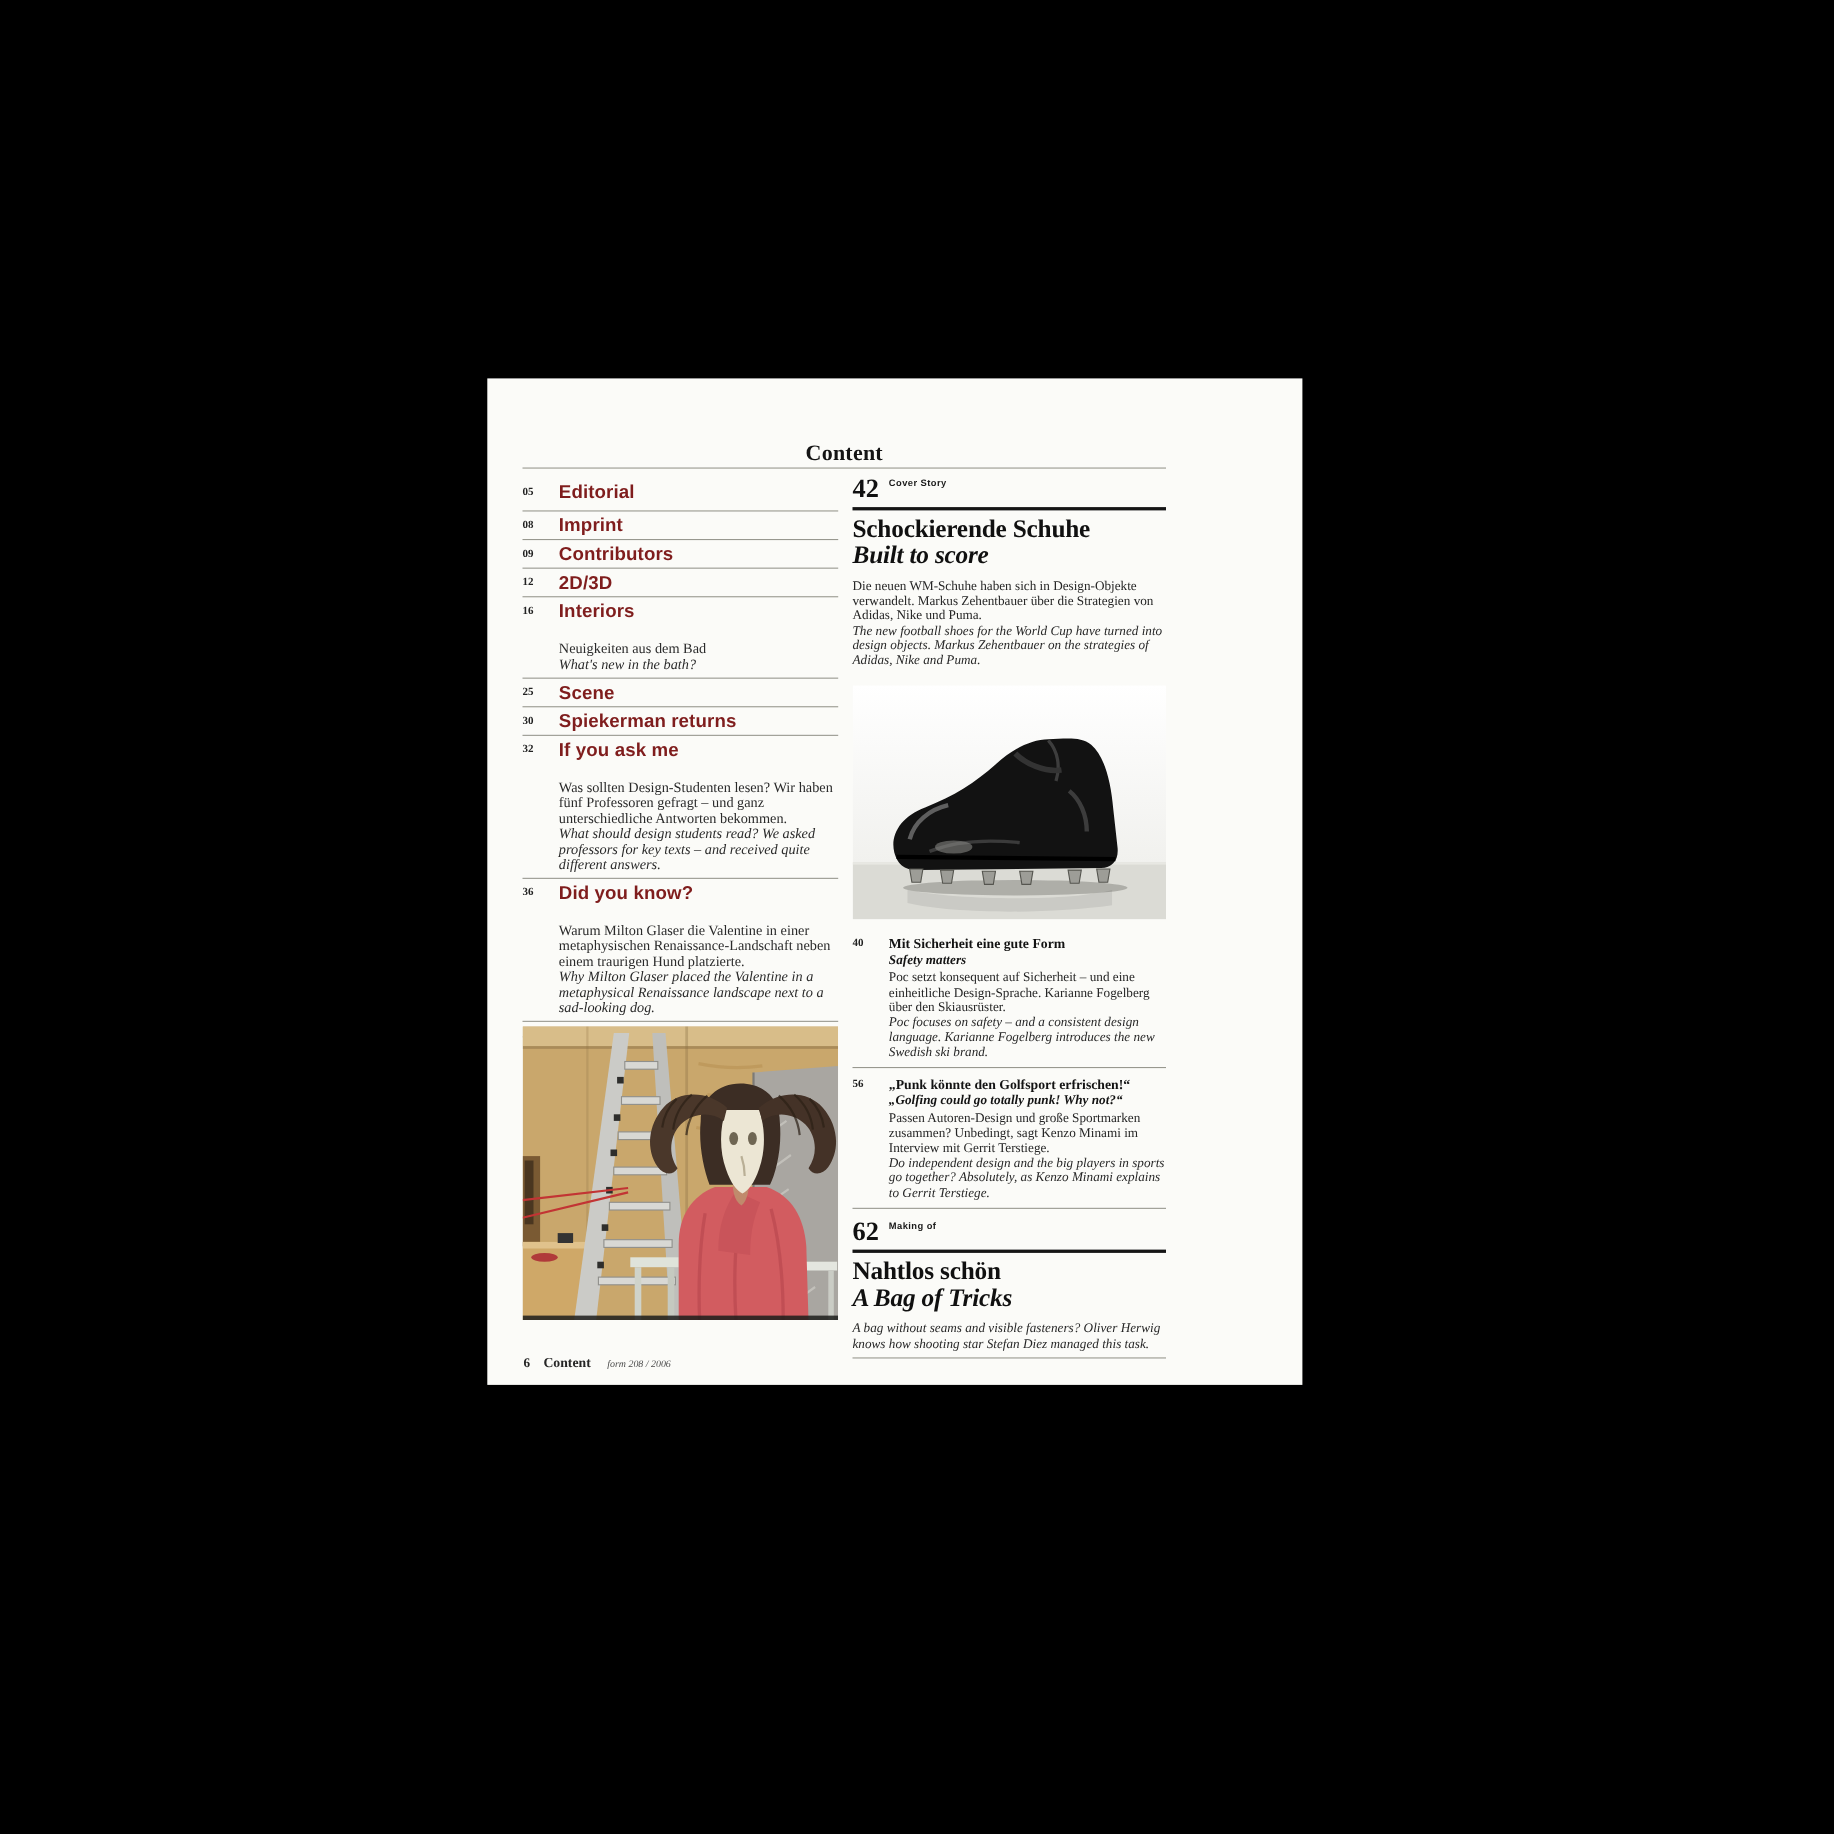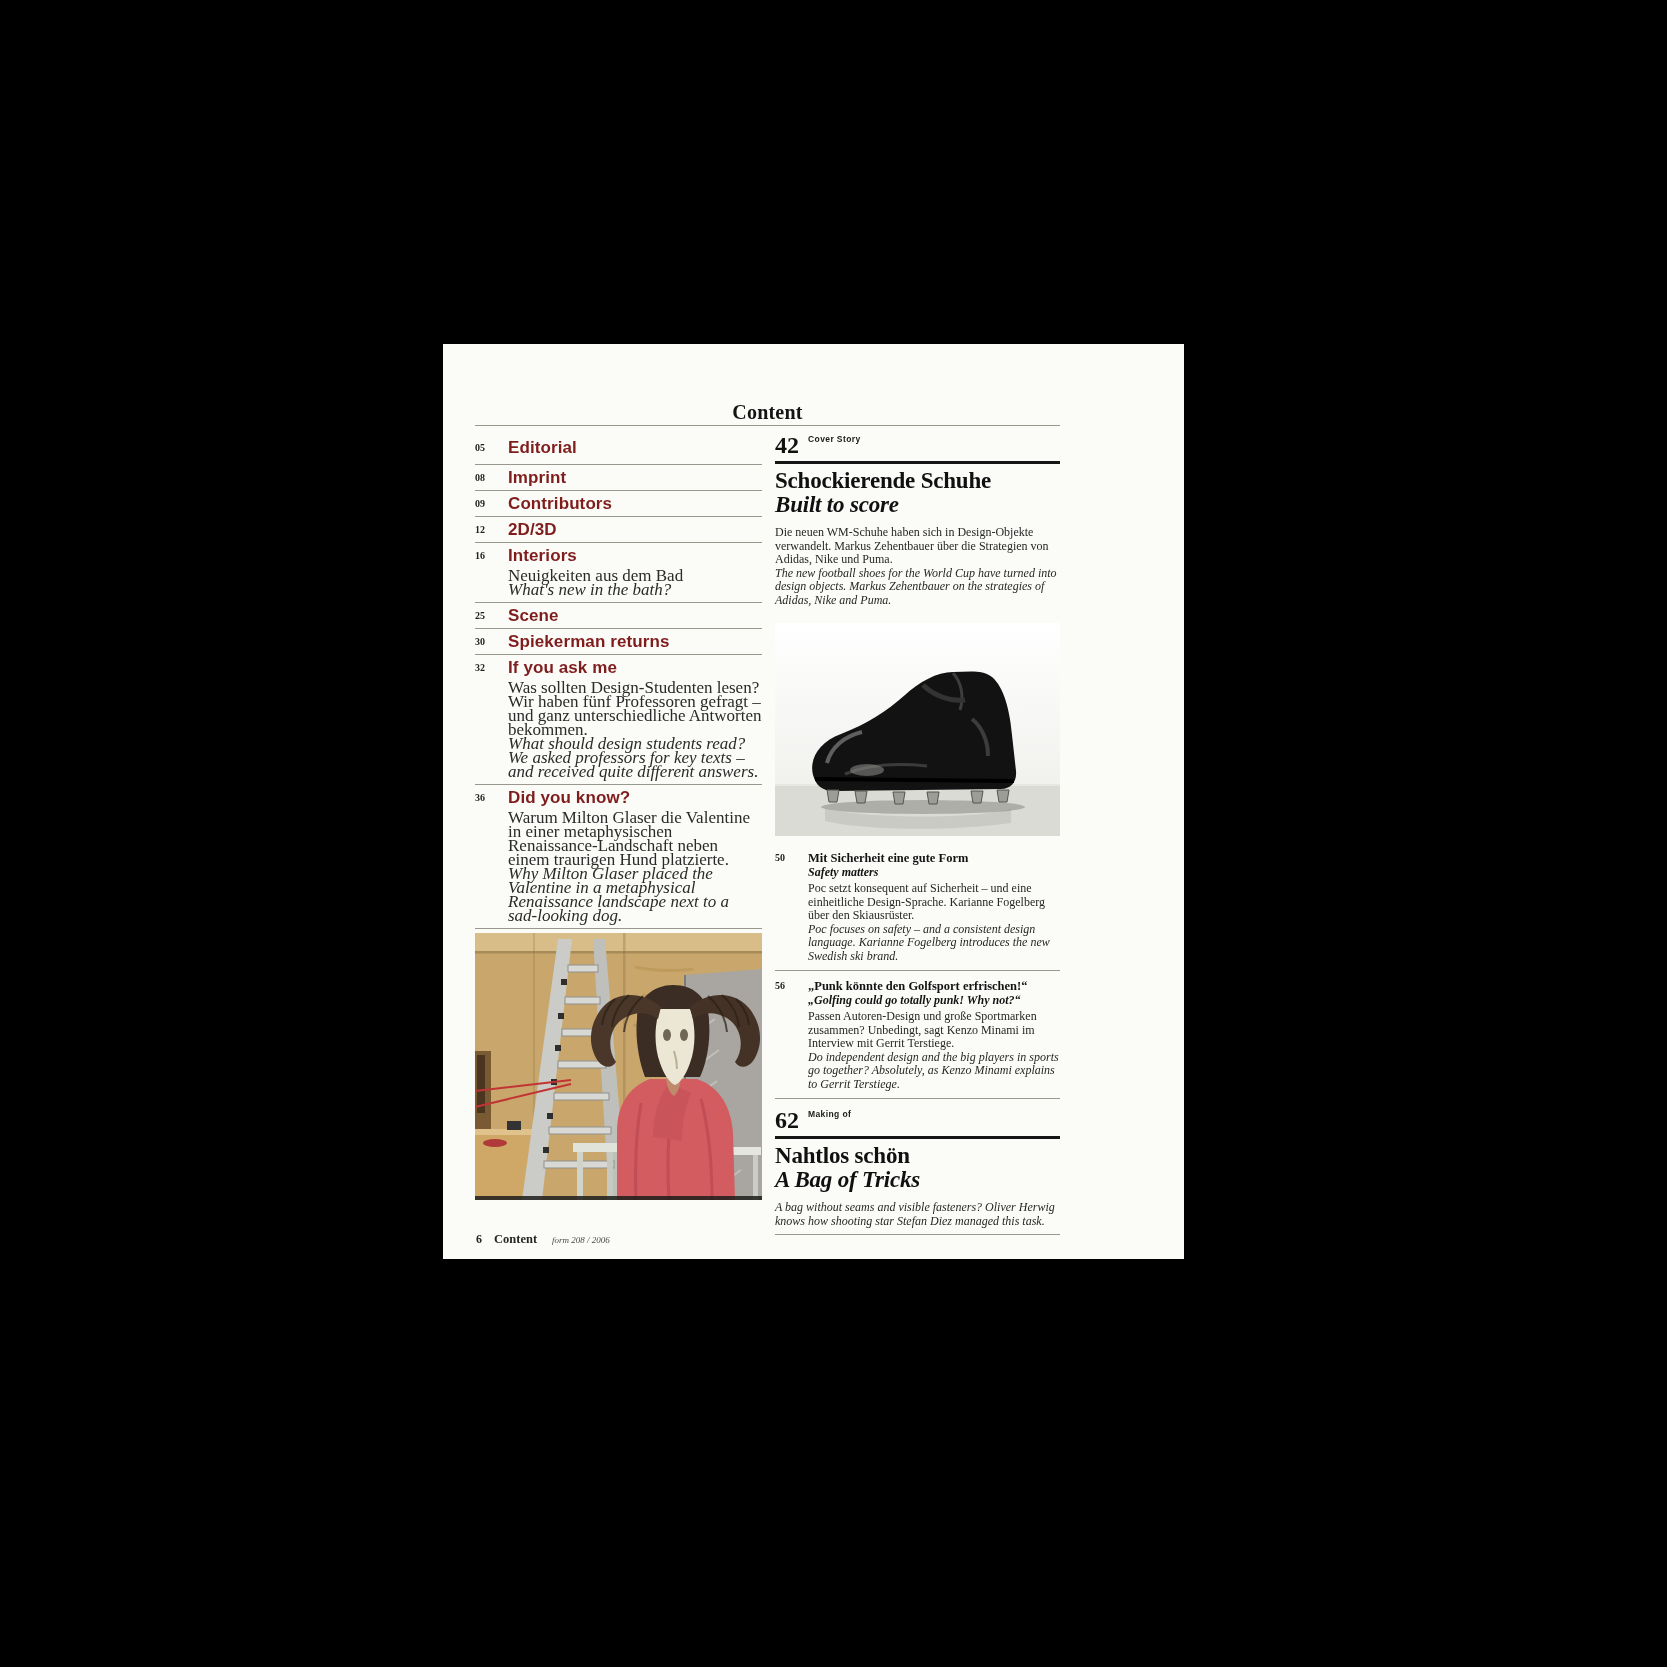--- a/index.html
+++ b/index.html
@@ -30,21 +30,21 @@
   .row.last  { border-bottom:none; }
   .num {
     width:33px; flex:none; font-weight:bold; font-size:10px; line-height:14px;
     color:#222;
   }
   .row-body { flex:1; }
   .row-title {
     font-family:"Liberation Sans", sans-serif; font-weight:bold;
     font-size:17px; line-height:14px; color:#7f1d1d; letter-spacing:0.1px;
   }
-  .desc { font-size:17px; line-height:14px; margin-top:6px; color:#2a2a2a; }
+  .desc { font-size:13px; line-height:14px; margin-top:20px; color:#2a2a2a; }
   .desc .en, .en-i { font-style:italic; }
   .photo-inshort {
     position:absolute; left:32px; top:589px; width:287px; height:267px; margin:0;
     overflow:hidden;
   }
 
   
   .col-right { position:absolute; left:332px; top:90px; width:285px; }
   .feat-head { display:flex; gap:9px; }
   .feat-num { font-weight:bold; font-size:24px; line-height:23px; color:#111; }
@@ -305,21 +305,21 @@
             <path d="M152,169 l12,0 -2,12 -8,0 Z"></path>
             <path d="M196,168 l12,0 -2,12 -8,0 Z"></path>
             <path d="M222,167 l12,0 -2,12 -8,0 Z"></path>
           </g>
           <path d="M50,186 C100,196 200,196 236,186 L236,200 C180,208 92,208 50,198 Z" fill="#111" opacity="0.08"></path>
         </g>
       </svg>
     </figure>
 
     <div class="item">
-      <div class="num">50</div>
+      <div class="num">40</div>
       <div class="row-body">
         <div class="item-title">Mit Sicherheit eine gute Form</div>
         <div class="item-sub">Safety matters</div>
         <div class="item-body">
           <div class="de">Poc setzt konsequent auf Sicherheit – und eine einheitliche Design-Sprache. Karianne Fogelberg über den Skiausrüster.</div>
           <div class="en-i">Poc focuses on safety – and a consistent design language. Karianne Fogelberg introduces the new Swedish ski brand.</div>
         </div>
       </div>
     </div>
 

